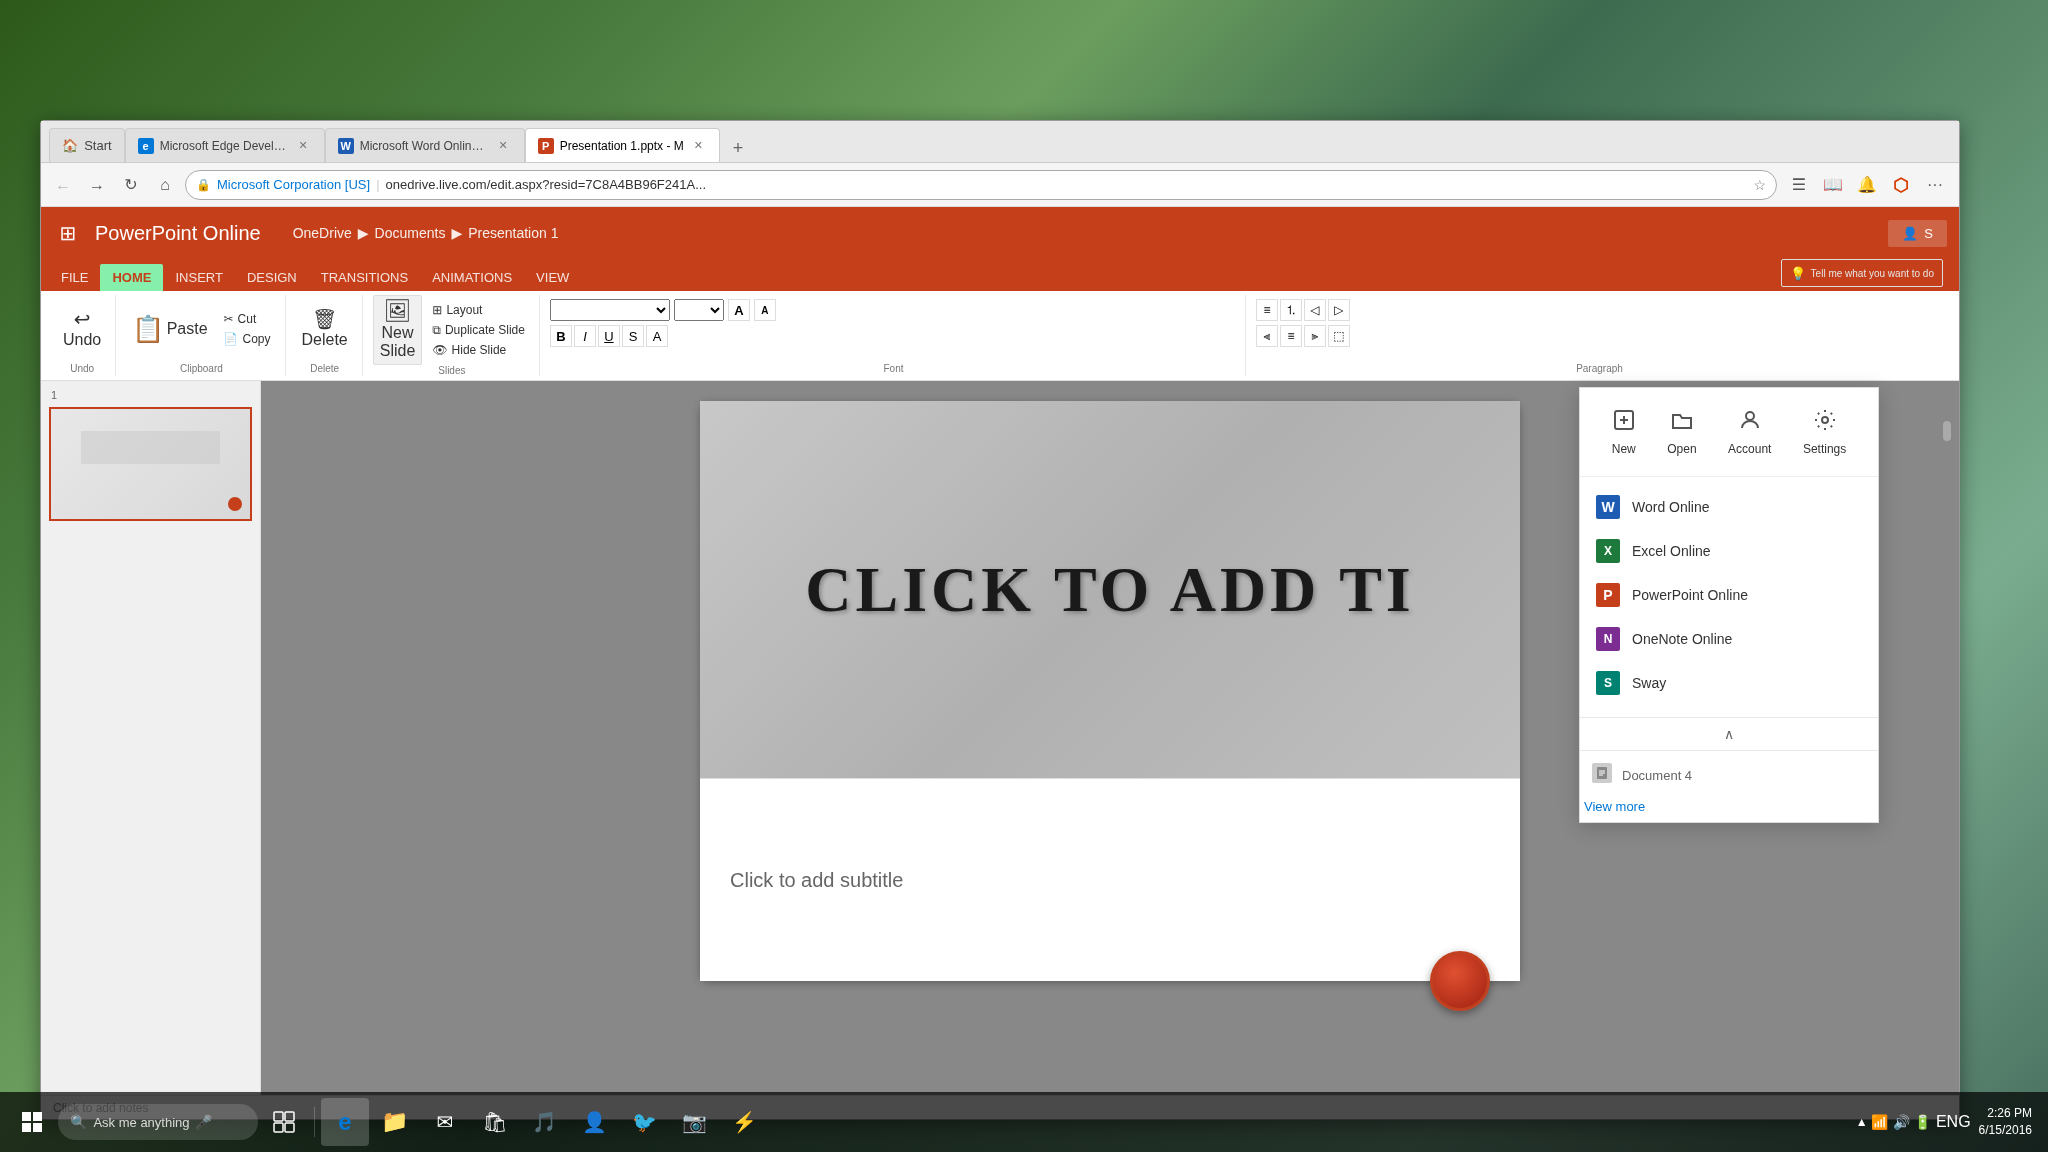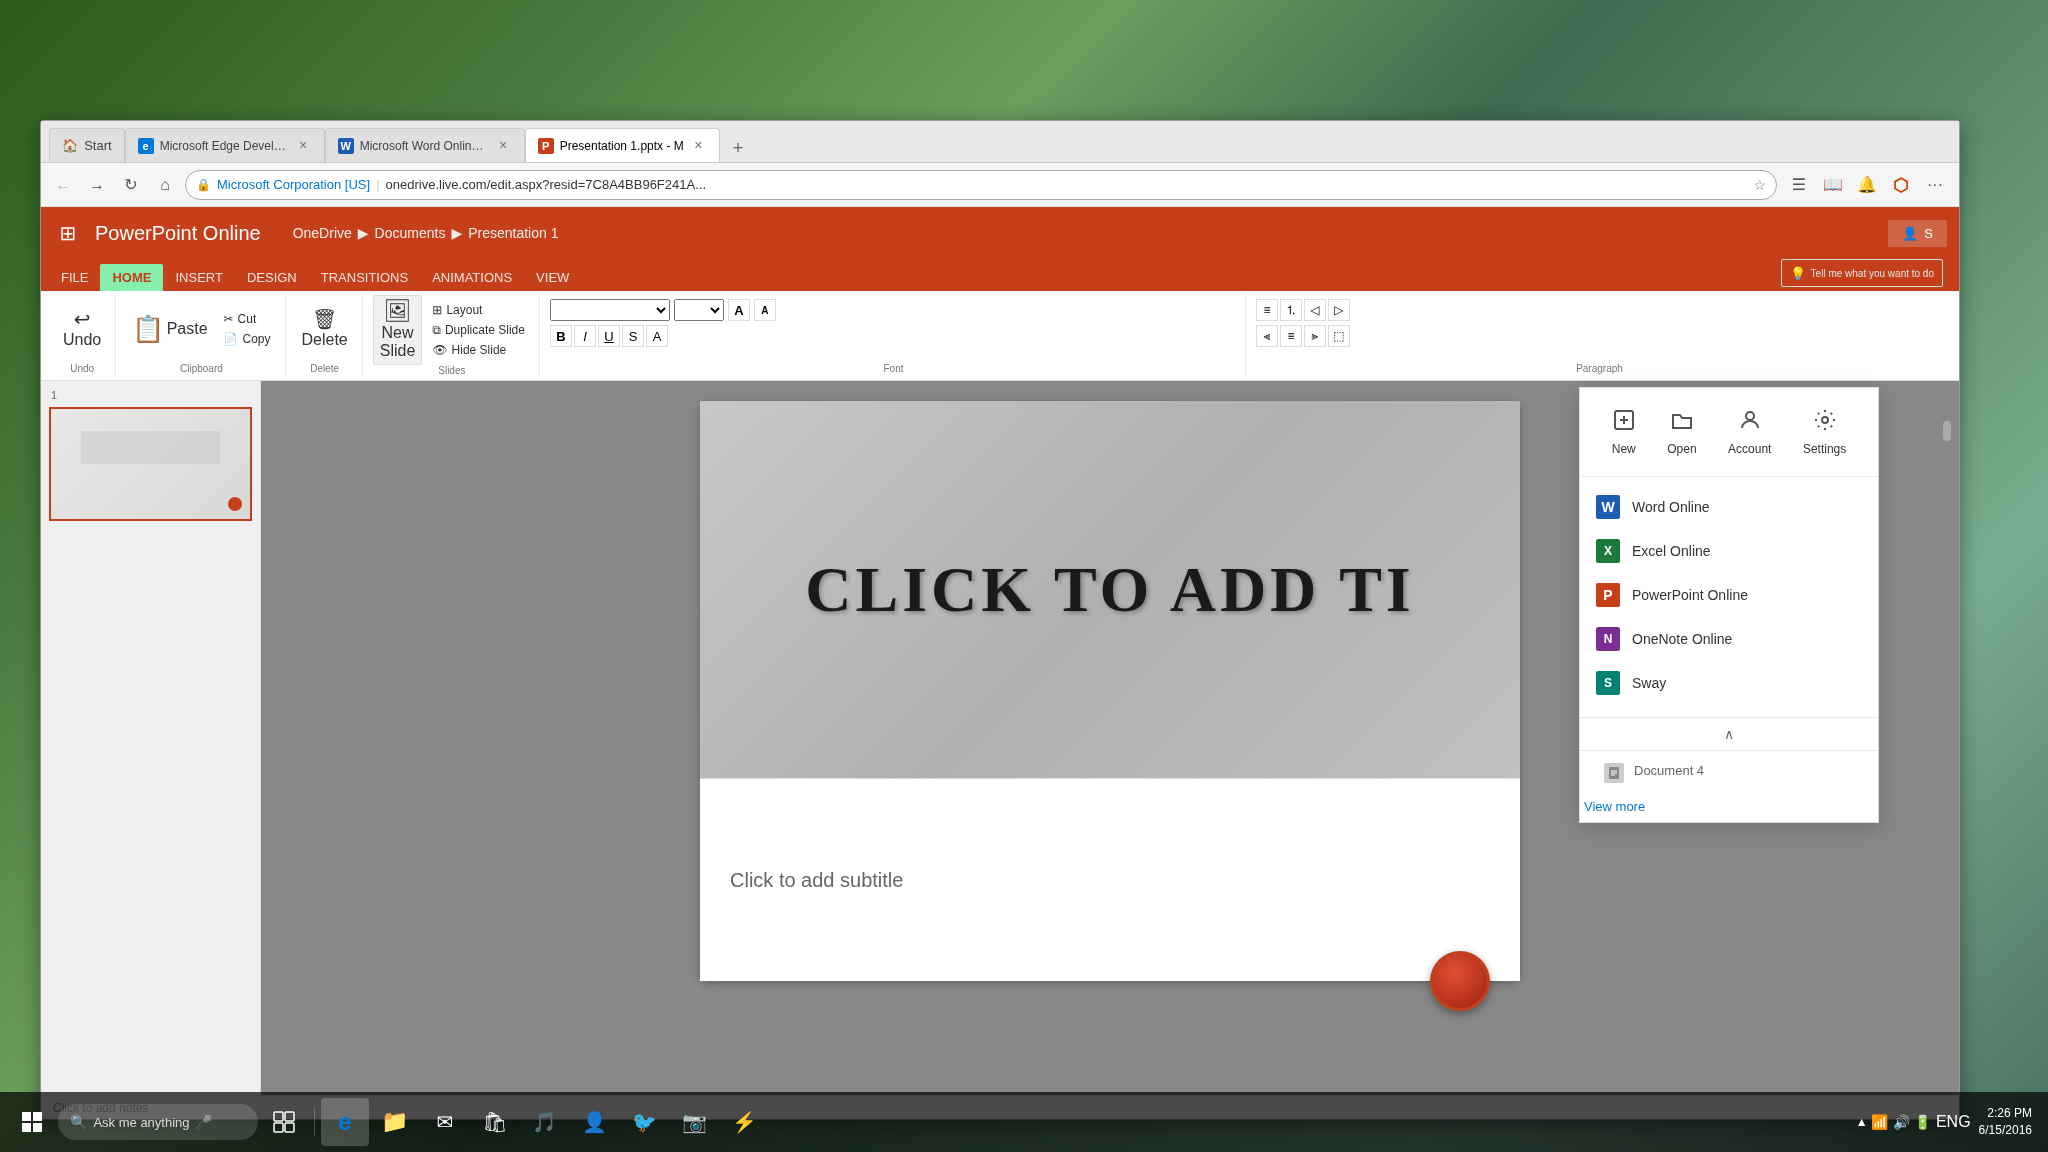--- a/index.html
+++ b/index.html
@@ -516,23 +516,23 @@
       display: flex;
       align-items: center;
       justify-content: center;
       padding: 4px;
       cursor: pointer;
       color: #666;
       font-size: 14px;
     }
     .dropdown-recent-item {
       display: flex;
-      align-items: flex-start;
+      align-items: flex-end;
       gap: 10px;
-      padding: 8px 24px;
+      padding: 8px 12px;
       cursor: pointer;
       font-size: 13px;
       color: #666;
     }
     .dropdown-recent-icon {
       width: 20px;
       height: 20px;
       background: #ddd;
       border-radius: 2px;
       display: flex;

